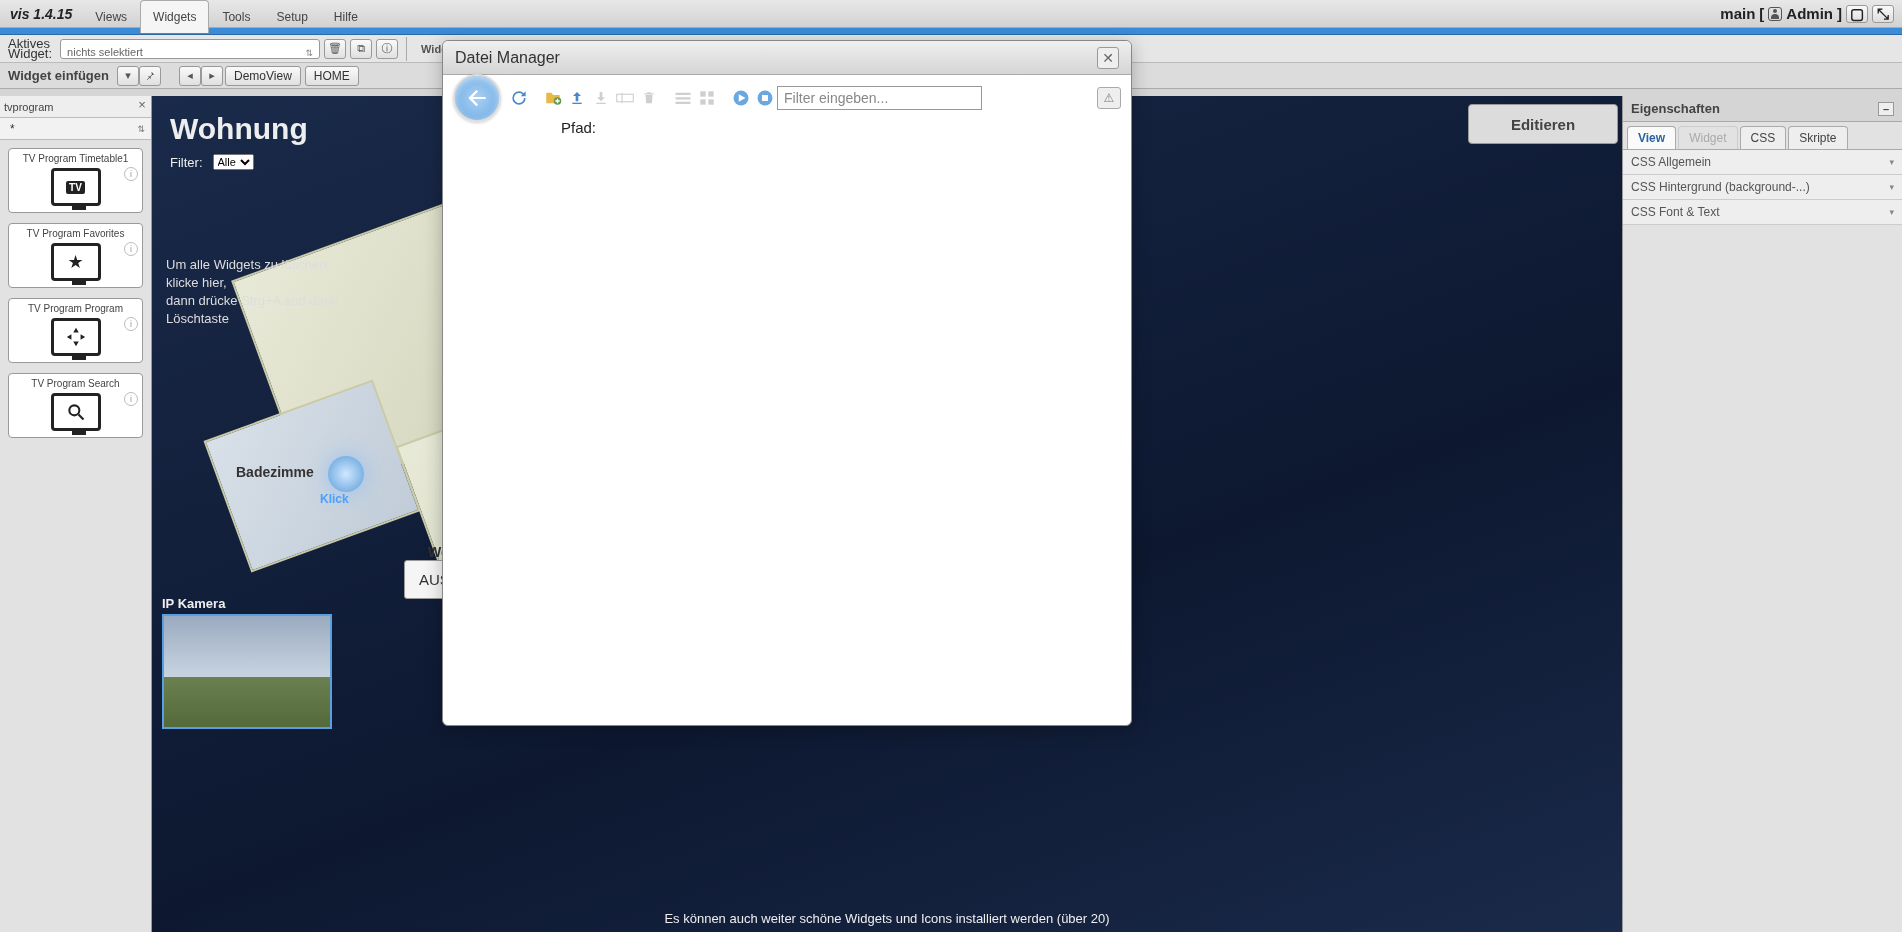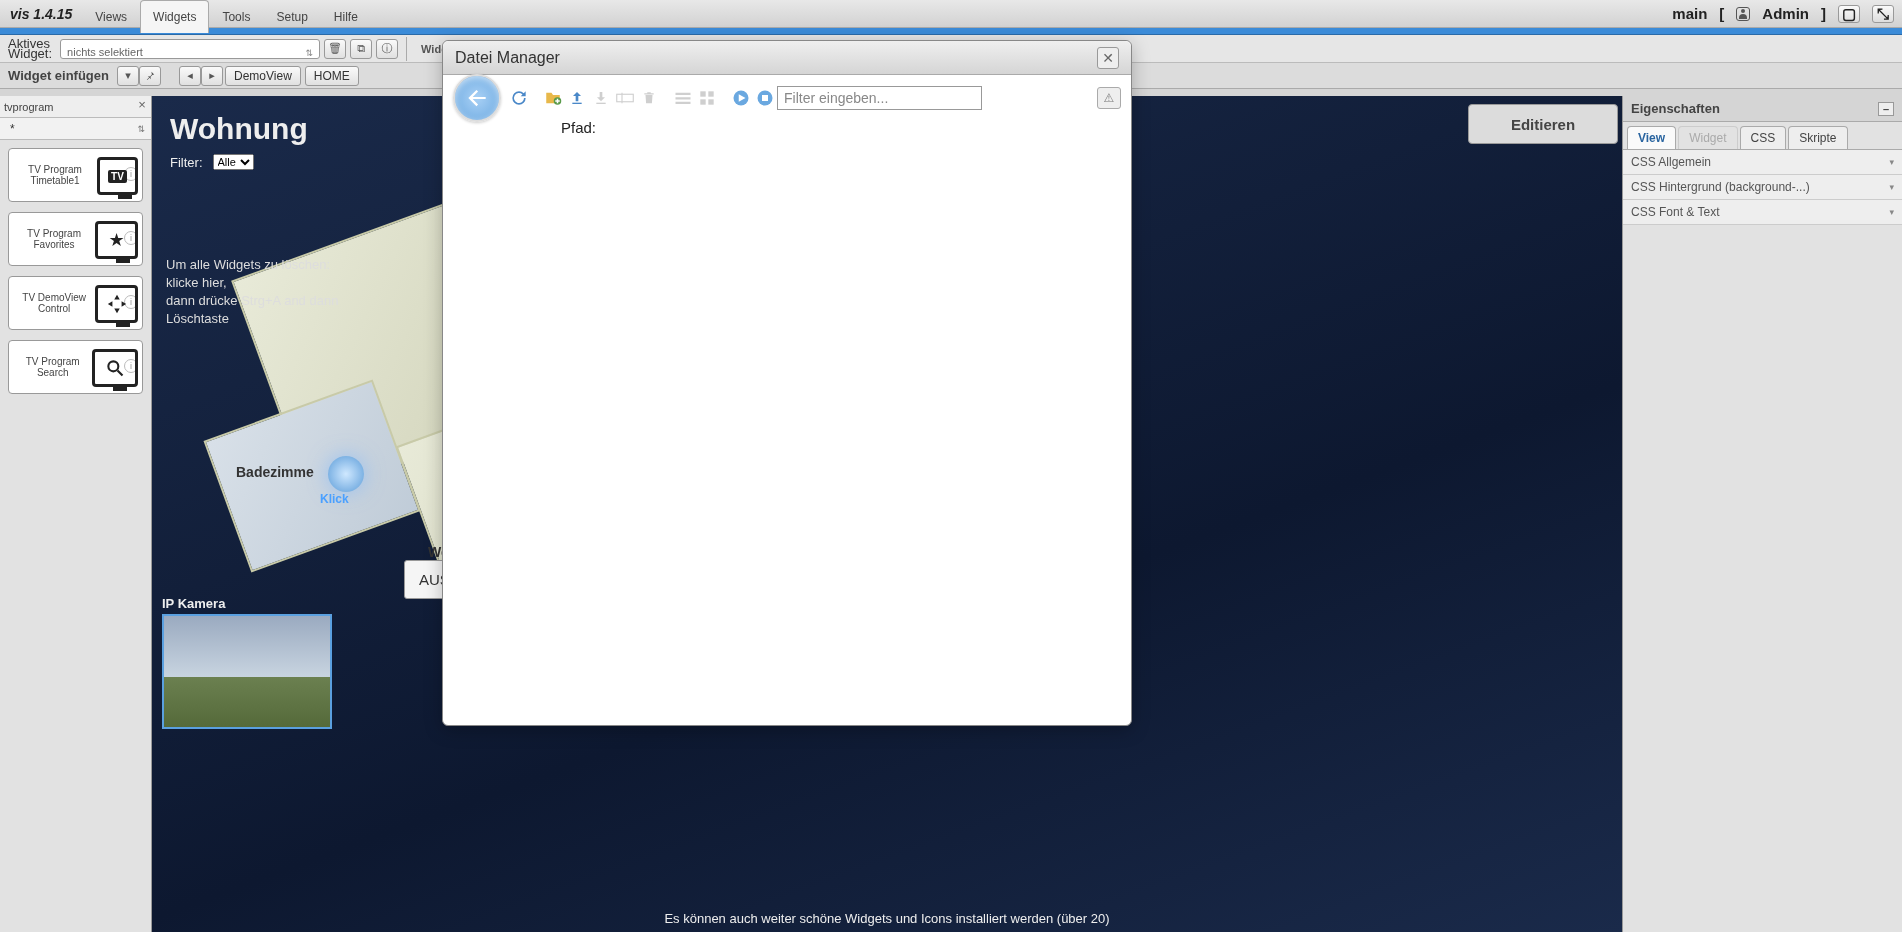--- a/index.html
+++ b/index.html
@@ -4,21 +4,21 @@
 <style>
 * { margin:0; padding:0; box-sizing:border-box; font-family:Arial,Helvetica,sans-serif; }
 body { background:#d5d5d5; overflow:hidden; width:1902px; height:932px; position:relative; font-size:12px; color:#333; }
 
 
 .topbar { height:28px; background:linear-gradient(#e8e8e8,#d2d2d2); border-bottom:1px solid #aaa; display:flex; align-items:stretch; }
 .topbar .logo { padding:0 10px; font-weight:bold; font-style:italic; color:#222; font-size:14px; display:flex; align-items:center; }
 .topbar .mitem { padding:16px 12px; display:flex; align-items:center; font-size:12px; color:#444; border:1px solid transparent; border-radius:4px 4px 0 0; cursor:pointer; }
 .topbar .mitem.active { background:#f5f5f5; border-color:#aaa; border-bottom:none; }
 .topbar .spacer { flex:1; }
-.topbar .right { display:flex; align-items:center; padding:0 8px; font-weight:bold; font-size:15px; color:#222; gap:12px; }
+.topbar .right { display:flex; align-items:center; padding:0 8px; font-weight:bold; font-size:15px; color:#222; gap:4px; }
 .usericon { display:inline-block; width:14px; height:14px; border:1px solid #555; border-radius:3px; position:relative; }
 .usericon::before { content:""; position:absolute; top:1px; left:4px; width:4px; height:4px; border-radius:50%; background:#555; }
 .usericon::after { content:""; position:absolute; bottom:1px; left:2px; width:8px; height:5px; border-radius:4px 4px 0 0; background:#555; }
 .sqbtn { width:22px; height:18px; background:linear-gradient(#fafafa,#ddd); border:1px solid #999; border-radius:3px; display:flex; align-items:center; justify-content:center; cursor:pointer; }
 
 
 .ribbon { height:7px; background:#3b8bd8; border-bottom:1px solid #2a6aa8; }
 
 
 .toolrow { height:28px; background:#e6e6e6; border-bottom:1px solid #bbb; display:flex; align-items:center; padding:0 4px; gap:4px; }
@@ -35,21 +35,21 @@
 .tabbtn { height:20px; padding:0 8px; background:linear-gradient(#fafafa,#e0e0e0); border:1px solid #999; border-radius:3px; display:flex; align-items:center; font-size:12px; color:#333; margin:0 2px; cursor:pointer; }
 
 
 .maincols { position:absolute; top:96px; bottom:0; left:0; right:0; display:flex; }
 .leftcol { width:152px; background:#e2e2e2; border-right:1px solid #999; display:flex; flex-direction:column; }
 .filterbar { height:22px; background:#eee; border-bottom:1px solid #bbb; display:flex; align-items:center; padding:0 4px; font-size:11px; color:#444; position:relative; }
 .filterbar .xclose { position:absolute; right:2px; top:2px; width:14px; height:14px; font-size:13px; color:#666; text-align:center; line-height:14px; cursor:pointer; }
 .starrow { height:22px; background:#f2f2f2; border-bottom:1px solid #bbb; display:flex; align-items:center; padding:0 10px; position:relative; }
 .starrow .caret2 { position:absolute; right:6px; font-size:9px; color:#777; }
 .wlist { flex:1; overflow:auto; padding:8px; display:flex; flex-direction:column; gap:10px; }
-.witem { background:#fff; border:1px solid #999; border-radius:4px; padding:4px; display:flex; align-items:center; position:relative; cursor:grab; }
+.witem { background:#fff; border:1px solid #999; border-radius:4px; padding:4px; display:flex; flex-direction:column; align-items:center; position:relative; cursor:grab; }
 .witem .wname { font-size:10px; color:#444; text-align:center; line-height:11px; }
 .witem .info { position:absolute; right:4px; top:18px; width:14px; height:14px; border:1px solid #bbb; border-radius:50%; font-size:9px; color:#999; display:flex; align-items:center; justify-content:center; }
 .tvbox { width:50px; height:38px; border:3px solid #222; border-radius:4px; margin:4px 0 2px 0; position:relative; display:flex; align-items:center; justify-content:center; }
 .tvbox::after { content:""; position:absolute; bottom:-7px; left:18px; width:14px; height:4px; background:#222; }
 
 
 .centercol { flex:1; position:relative; overflow:hidden; }
 .canvas { position:absolute; inset:0; background:linear-gradient(160deg,#1a2a4a,#0d1830 60%,#1a2a4a); }
 .canvas h1 { color:#eee; font-size:30px; font-weight:bold; padding:16px 18px 8px; }
 .canvas .flt { color:#eee; font-size:13px; padding:0 18px; display:flex; align-items:center; gap:10px; }
@@ -173,21 +173,21 @@
           </div>
       </div>
       <div class="witem">
         <div class="wname">TV Program Favorites</div>
         <span class="info">i</span>
         <div class="tvbox">
             <span style="font-size:18px;color:#222">★</span>
           </div>
       </div>
       <div class="witem">
-        <div class="wname">TV DemoView Control</div>
+        <div class="wname">TV Program Program</div>
         <span class="info">i</span>
         <div class="tvbox">
             <svg width="22" height="22" viewBox="0 0 24 24">
               <path fill="#222" d="M12 2l3 5h-6zM12 22l-3-5h6zM2 12l5-3v6zM22 12l-5 3v-6z"></path>
             </svg>
           </div>
       </div>
       <div class="witem">
         <div class="wname">TV Program Search</div>
         <span class="info">i</span>

